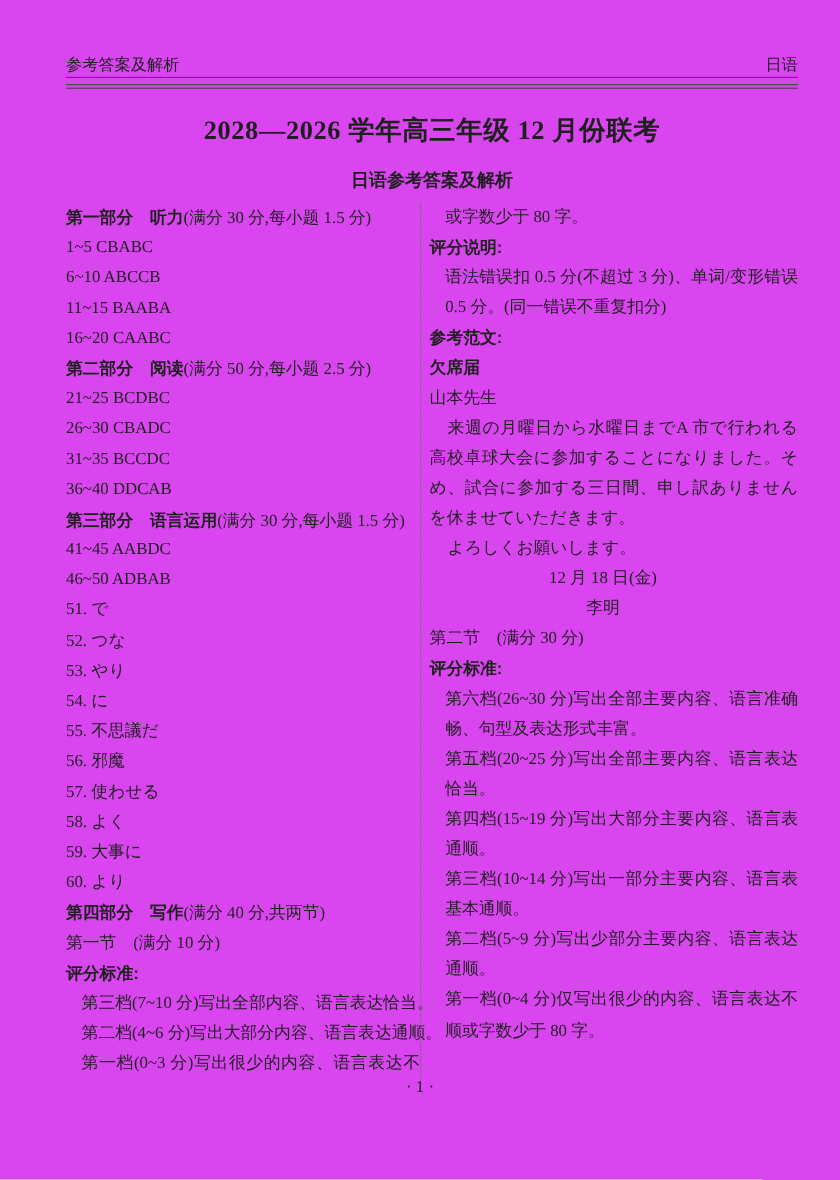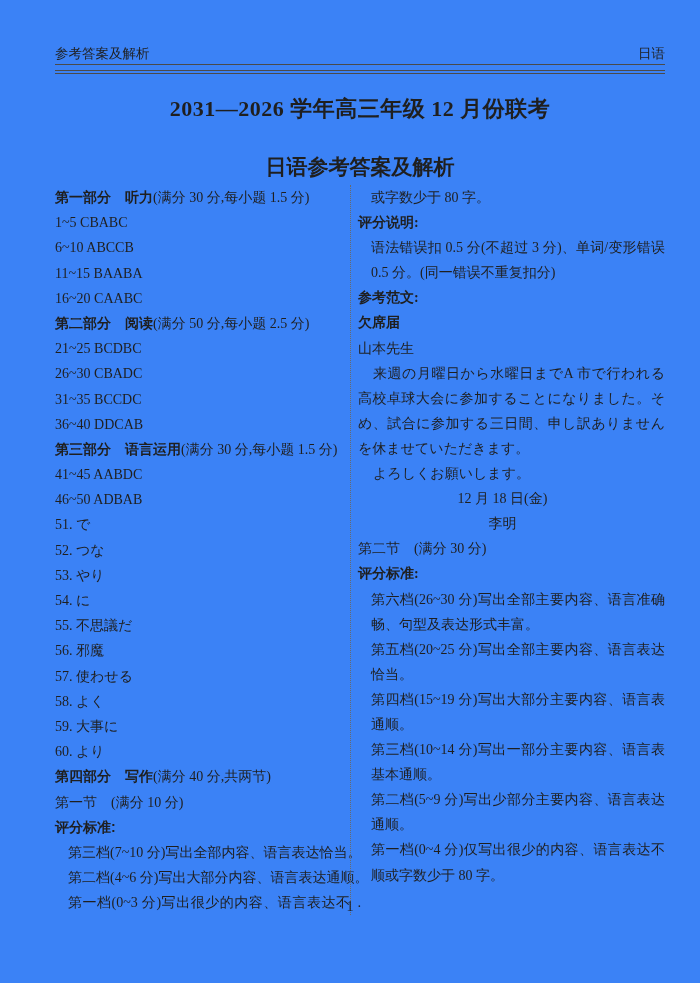--- a/index.html
+++ b/index.html
@@ -1,19 +1,19 @@
 <!DOCTYPE html>
 <html><head>
 <meta charset="utf-8">
 <style>
   html,body{margin:0;padding:0;background:#d9d9d9;}
   .page{
     position:relative;
     width:700px;height:983px;
-    background:#3b82f6;
+    background:#d946ef;
     box-sizing:border-box;
     padding:45px 35px 0 55px;
     font-family:"Liberation Serif","DejaVu Serif",serif;
     color:#1f1f1f;
     overflow:hidden;
   }
   
   .runhead{
     display:flex;justify-content:space-between;align-items:flex-end;
     font-size:13.5px;line-height:17px;
@@ -27,35 +27,35 @@
   }
   
   .title{
     margin:20px 0 0 0;
     text-align:center;
     font-size:22px;line-height:30px;
     font-weight:700;
     letter-spacing:0.5px;
   }
   .subtitle{
-    margin:32px 0 0 0;
+    margin:16px 0 0 0;
     text-align:center;
-    font-size:21px;line-height:21px;
+    font-size:15px;line-height:21px;
     font-weight:700;
     font-family:"Liberation Sans","DejaVu Sans",sans-serif;
   }
   
   .cols{display:flex;margin-top:8px;align-items:stretch;}
   .col{white-space:pre;}
   .col-left{width:295px;}
   .divider{border-left:1px dotted #6a6a6a;}
   .col-right{flex:1;margin-left:7px;}
   .line{font-size:14px;}
   .col-left  .line{height:25.2px;line-height:25.2px;}
-  .col-right .line{height:25.1px;line-height:25.1px;font-family:Liberation Serif, serif;}
+  .col-right .line{height:25.1px;line-height:25.1px;}
   .hd{
     font-weight:700;
     font-family:"Liberation Sans","DejaVu Sans",sans-serif;
   }
   .bold{
     font-weight:700;
     font-family:"Liberation Sans","DejaVu Sans",sans-serif;
   }
   .ind{padding-left:13px;}
   .pind{padding-left:15px;}
@@ -72,21 +72,21 @@
 <body>
 
 <div class="page">
 
   <div class="runhead">
     <span>参考答案及解析</span>
     <span>日语</span>
   </div>
   <div class="double-rule"></div>
 
-  <div class="title">2031—2026 学年高三年级 12 月份联考</div>
+  <div class="title">2028—2026 学年高三年级 12 月份联考</div>
   <div class="subtitle">日语参考答案及解析</div>
 
   <div class="cols">
     <div class="col col-left" id="col-left"><div class="line sec"><span class="hd">第一部分　听力</span>(满分 30 分,每小题 1.5 分)</div><div class="line">1~5 CBABC</div><div class="line">6~10 ABCCB</div><div class="line">11~15 BAABA</div><div class="line">16~20 CAABC</div><div class="line sec"><span class="hd">第二部分　阅读</span>(满分 50 分,每小题 2.5 分)</div><div class="line">21~25 BCDBC</div><div class="line">26~30 CBADC</div><div class="line">31~35 BCCDC</div><div class="line">36~40 DDCAB</div><div class="line sec"><span class="hd">第三部分　语言运用</span>(满分 30 分,每小题 1.5 分)</div><div class="line">41~45 AABDC</div><div class="line">46~50 ADBAB</div><div class="line">51. で</div><div class="line">52. つな</div><div class="line">53. やり</div><div class="line">54. に</div><div class="line">55. 不思議だ</div><div class="line">56. 邪魔</div><div class="line">57. 使わせる</div><div class="line">58. よく</div><div class="line">59. 大事に</div><div class="line">60. より</div><div class="line sec"><span class="hd">第四部分　写作</span>(满分 40 分,共两节)</div><div class="line">第一节　(满分 10 分)</div><div class="line bold">评分标准:</div><div class="line ind">第三档(7~10 分)写出全部内容、语言表达恰当。</div><div class="line ind">第二档(4~6 分)写出大部分内容、语言表达通顺。</div><div class="line ind fill">第一档(0~3 分)写出很少的内容、语言表达不通顺</div></div>
     <div class="divider"></div>
     <div class="col col-right" id="col-right"><div class="line ind">或字数少于 80 字。</div><div class="line bold">评分说明:</div><div class="line ind fill">语法错误扣 0.5 分(不超过 3 分)、单词/变形错误扣</div><div class="line ind">0.5 分。(同一错误不重复扣分)</div><div class="line bold">参考范文:</div><div class="line ctr">欠席届</div><div class="line">山本先生</div><div class="line pind fill">来週の月曜日から水曜日までA 市で行われる全国</div><div class="line fill">高校卓球大会に参加することになりました。そのた</div><div class="line fill">め、試合に参加する三日間、申し訳ありませんが、授業</div><div class="line">を休ませていただきます。</div><div class="line pind">よろしくお願いします。</div><div class="line rgt">12 月 18 日(金)</div><div class="line rgt">李明</div><div class="line">第二节　(满分 30 分)</div><div class="line bold">评分标准:</div><div class="line ind fill">第六档(26~30 分)写出全部主要内容、语言准确流</div><div class="line ind">畅、句型及表达形式丰富。</div><div class="line ind fill">第五档(20~25 分)写出全部主要内容、语言表达</div><div class="line ind">恰当。</div><div class="line ind fill">第四档(15~19 分)写出大部分主要内容、语言表达</div><div class="line ind">通顺。</div><div class="line ind fill">第三档(10~14 分)写出一部分主要内容、语言表达</div><div class="line ind">基本通顺。</div><div class="line ind fill">第二档(5~9 分)写出少部分主要内容、语言表达欠</div><div class="line ind">通顺。</div><div class="line ind fill">第一档(0~4 分)仅写出很少的内容、语言表达不通</div><div class="line ind">顺或字数少于 80 字。</div></div>
   </div>
 
   <div class="footer">· 1 ·</div>
 </div>

